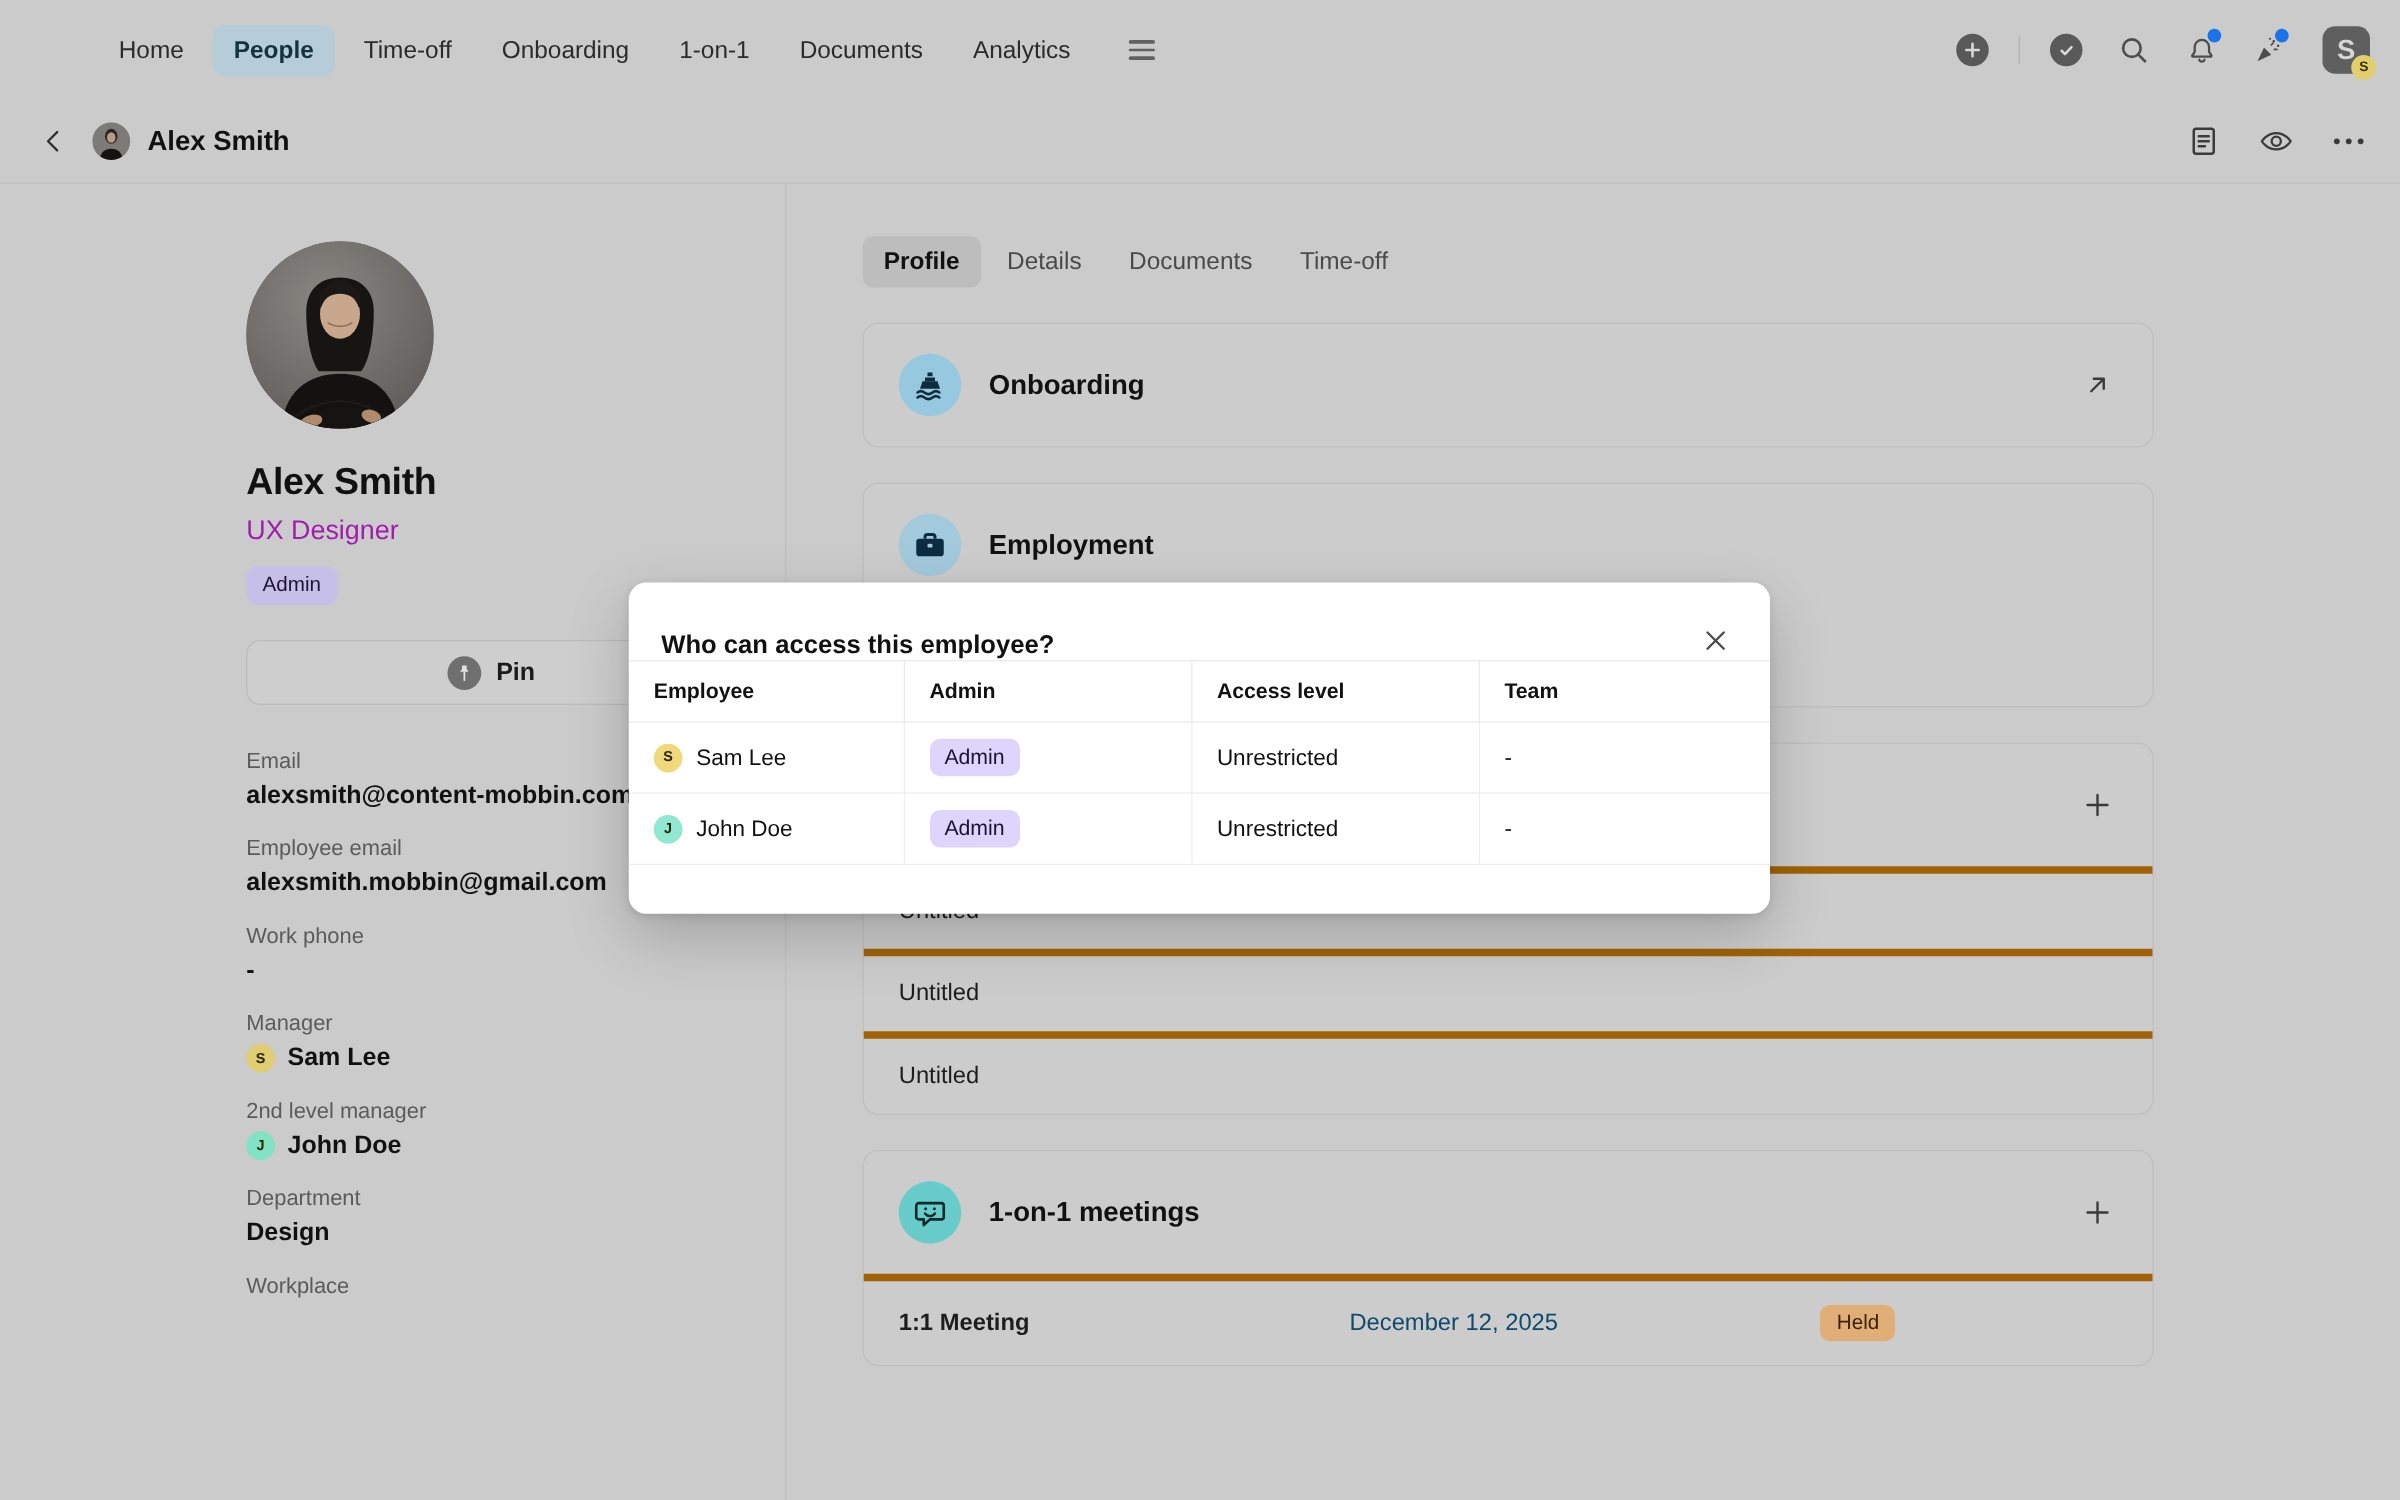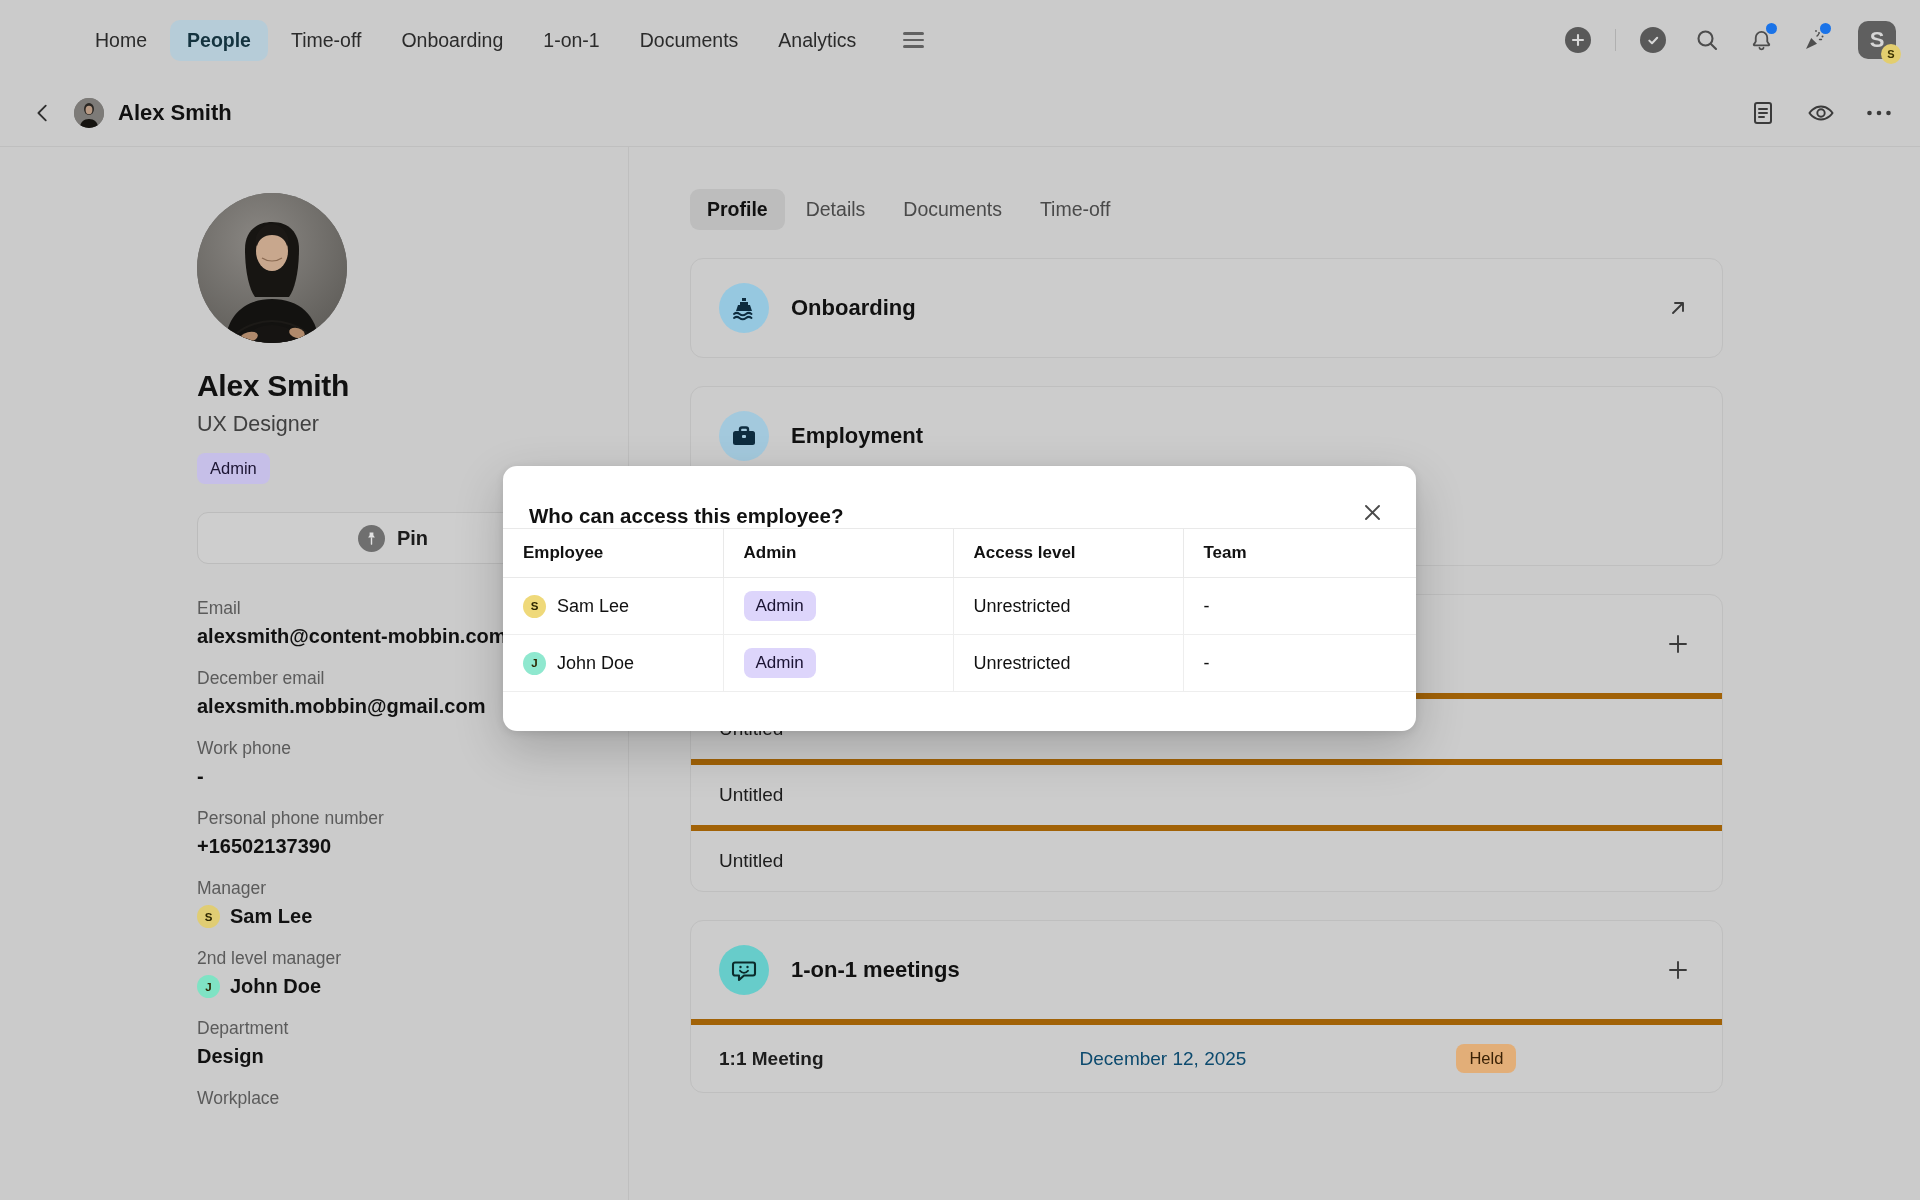--- a/index.html
+++ b/index.html
@@ -66,21 +66,21 @@
   .left-panel {
     position: absolute; top: 147px; left: 0; width: 629px; height: 1053px;
     border-right: 1px solid #bfbfbf; padding: 46px 0 0 197px; overflow: hidden;
   }
   .photo {
     width: 150px; height: 150px; border-radius: 50%; overflow: hidden; position: relative;
     background: #6d6b69;
   }
   .photo svg { display: block; }
   .person-name { margin-top: 26px; font-size: 30px; font-weight: 700; color: #111; letter-spacing: -0.3px; }
-  .person-role { margin-top: 9px; font-size: 21.5px; color: #404040; }
+  .person-role { margin-top: 9px; font-size: 21.5px; color: #a21caf; }
   .role-badge {
     display: inline-block; margin-top: 16px; padding: 6px 13px; border-radius: 8px;
     background: #c6bfe8; color: #1c1533; font-size: 16.5px; font-weight: 500;
   }
   .pin-btn {
     margin-top: 28px; width: 392px; height: 52px; border: 1px solid #bcbcbc; border-radius: 11px;
     display: flex; align-items: center; justify-content: center; gap: 12px; cursor: pointer;
     background: rgba(255,255,255,0.06);
   }
   .pin-circle { width: 27px; height: 27px; border-radius: 50%; background: #6f6f6f; display:flex; align-items:center; justify-content:center; }
@@ -300,30 +300,26 @@
       </span>
       <span class="pin-label">Pin</span>
     </div>
 
     <div class="fields">
       <div class="field">
         <div class="field-label">Email</div>
         <div class="field-value">alexsmith@content-mobbin.com</div>
       </div>
       <div class="field">
-        <div class="field-label">December email</div>
+        <div class="field-label">Employee email</div>
         <div class="field-value">alexsmith.mobbin@gmail.com</div>
       </div>
       <div class="field">
         <div class="field-label">Work phone</div>
         <div class="field-value">-</div>
-      </div>
-      <div class="field">
-        <div class="field-label">Personal phone number</div>
-        <div class="field-value">+16502137390</div>
       </div>
       <div class="field">
         <div class="field-label">Manager</div>
         <div class="field-value person">
           <span class="mini-avatar" style="background:#e0cd74">S</span>
           <span>Sam Lee</span>
         </div>
       </div>
       <div class="field">
         <div class="field-label">2nd level manager</div>

